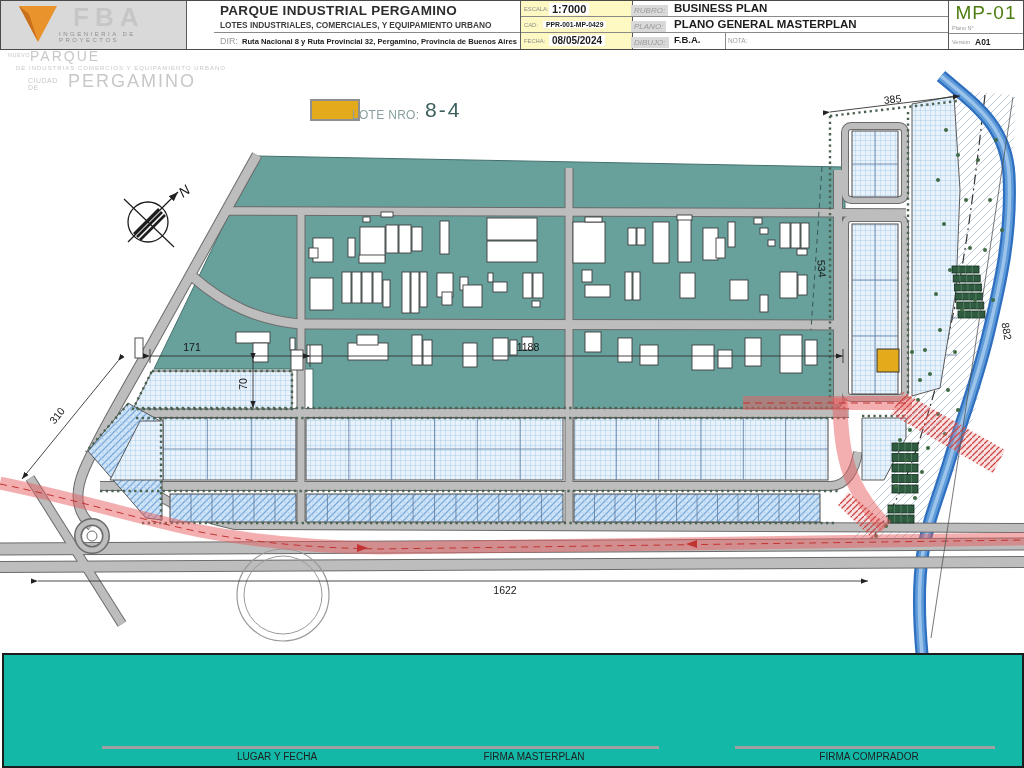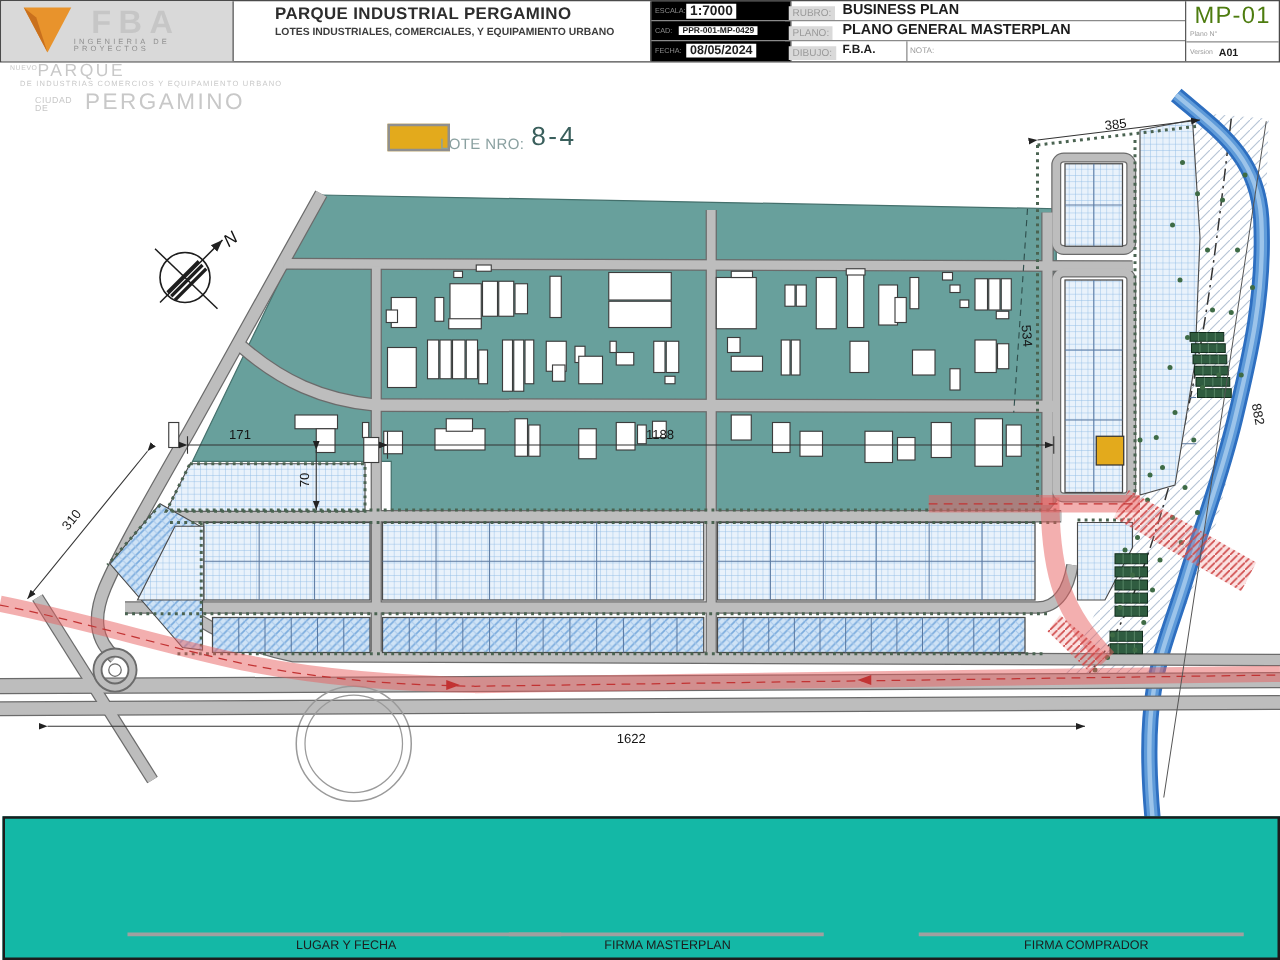--- a/index.html
+++ b/index.html
@@ -5,38 +5,38 @@
   html,body{margin:0;padding:0;background:#fff;}
   .page{position:relative;width:1024px;height:768px;background:#fff;overflow:hidden;
         font-family:"Liberation Sans", sans-serif;}
   svg text{font-family:"Liberation Sans", sans-serif;}
 
   
   .hdr{position:absolute;left:0;top:0;width:1022px;height:48px;border:1px solid #4a4a4a;background:#fff;}
   .hdr .cell{position:absolute;top:0;height:48px;box-sizing:border-box;border-right:1px solid #5a5a5a;}
   .hA{left:0;width:186px;background:#d9d9d9;}
   .hB{left:213px;width:307px;}
-  .hC{left:520px;width:112px;background:#000000;}
+  .hC{left:520px;width:112px;background:#fef9c3;}
   .hD{left:627px;width:321px;}
   .hE{left:948px;width:74px;border-right:none !important;}
   .fba-ghost{position:absolute;left:72px;top:1px;font-size:26px;font-weight:bold;color:#c6c6c6;letter-spacing:6px;}
   .fba-tag{position:absolute;left:58px;top:30px;font-size:6px;color:#8f8f8f;letter-spacing:2.5px;}
   .logo-tri{position:absolute;left:16px;top:3px;}
   .hB .ttl{position:absolute;left:6px;top:2px;font-size:13.5px;font-weight:bold;color:#2d2d2d;letter-spacing:.3px;}
   .hB .sub{position:absolute;left:6px;top:19px;font-size:8.3px;font-weight:bold;color:#3c3c3c;}
   .hB .dirrow{position:absolute;left:0;top:31px;width:100%;height:17px;border-top:1px solid #8a8a8a;}
   .hB .dirlab{position:absolute;left:6px;top:3px;font-size:9px;color:#9a9a9a;}
   .hB .dirval{position:absolute;left:28px;top:4px;font-size:7.6px;font-weight:bold;color:#222;}
   .hC .row, .hD .row{position:absolute;left:0;width:100%;height:16px;box-sizing:border-box;border-bottom:1px solid #8a8a8a;}
   .r1{top:0;} .r2{top:16px;} .r3{top:32px;border-bottom:none !important;}
   .hC .lab{position:absolute;left:3px;top:5px;font-size:5.8px;color:#8d8d8d;}
   .hC .val{position:absolute;left:28px;top:2px;font-size:11px;font-weight:bold;color:#1d1d1d;background:#fff;padding:0 3px;}
   .hC .r2 .val{font-size:6.8px;top:4px;left:22px;}
   .hC .r3 .val{font-size:10px;top:2px;text-align:right;}
-  .hD .lab{position:absolute;left:3px;top:4px;font-size:8px;color:#9a9a9a;background:#d9d9d9;padding:1px 3px;}
+  .hD .lab{position:absolute;left:3px;top:4px;font-size:8px;color:#9a9a9a;background:#d9d9d9;padding:1px 3px;font-style:italic;}
   .hD .val{position:absolute;left:46px;top:1px;font-size:11.5px;font-weight:bold;color:#1d1d1d;}
   .hD .r3 .val{font-size:9.5px;}
   .hD .nota{position:absolute;left:100px;top:4px;font-size:6.5px;color:#9a9a9a;}
   .hD .r3 .divider{position:absolute;left:97px;top:0;width:1px;height:16px;background:#8a8a8a;}
   .hE .sheet{position:absolute;left:0;top:1px;width:100%;text-align:center;font-size:19px;color:#4d7c0f;letter-spacing:1px;}
   .hE .sheetlab{position:absolute;left:3px;top:24px;font-size:5.5px;color:#9a9a9a;}
   .hE .vrow{position:absolute;left:0;top:32px;width:100%;height:16px;border-top:1px solid #8a8a8a;}
   .hE .vlab{position:absolute;left:3px;top:5px;font-size:5.5px;color:#9a9a9a;}
   .hE .vval{position:absolute;left:26px;top:3px;font-size:8.5px;font-weight:bold;color:#1d1d1d;}
 
@@ -459,20 +459,24 @@
       <svg class="logo-tri" width="42" height="40" viewBox="0 0 42 40">
         <polygon points="2,2 40,2 21,38" fill="#e8932c"></polygon>
         <polygon points="2,2 21,38 12,10" fill="#c9701d"></polygon>
       </svg>
       <div class="fba-ghost">FBA</div>
       <div class="fba-tag">INGENIERIA DE PROYECTOS</div>
     </div>
     <div class="cell hB">
       <div class="ttl">PARQUE INDUSTRIAL PERGAMINO</div>
       <div class="sub">LOTES INDUSTRIALES, COMERCIALES, Y EQUIPAMIENTO URBANO</div>
+      <div class="dirrow">
+        <span class="dirlab">DIR:</span>
+        <span class="dirval">Ruta Nacional 8 y Ruta Provincial 32, Pergamino, Provincia de Buenos Aires</span>
+      </div>
     </div>
     <div class="cell hC">
       <div class="row r1">
         <span class="lab">ESCALA:</span>
         <span class="val">1:7000</span>
       </div>
       <div class="row r2">
         <span class="lab">CAD:</span>
         <span class="val">PPR-001-MP-0429</span>
       </div>

